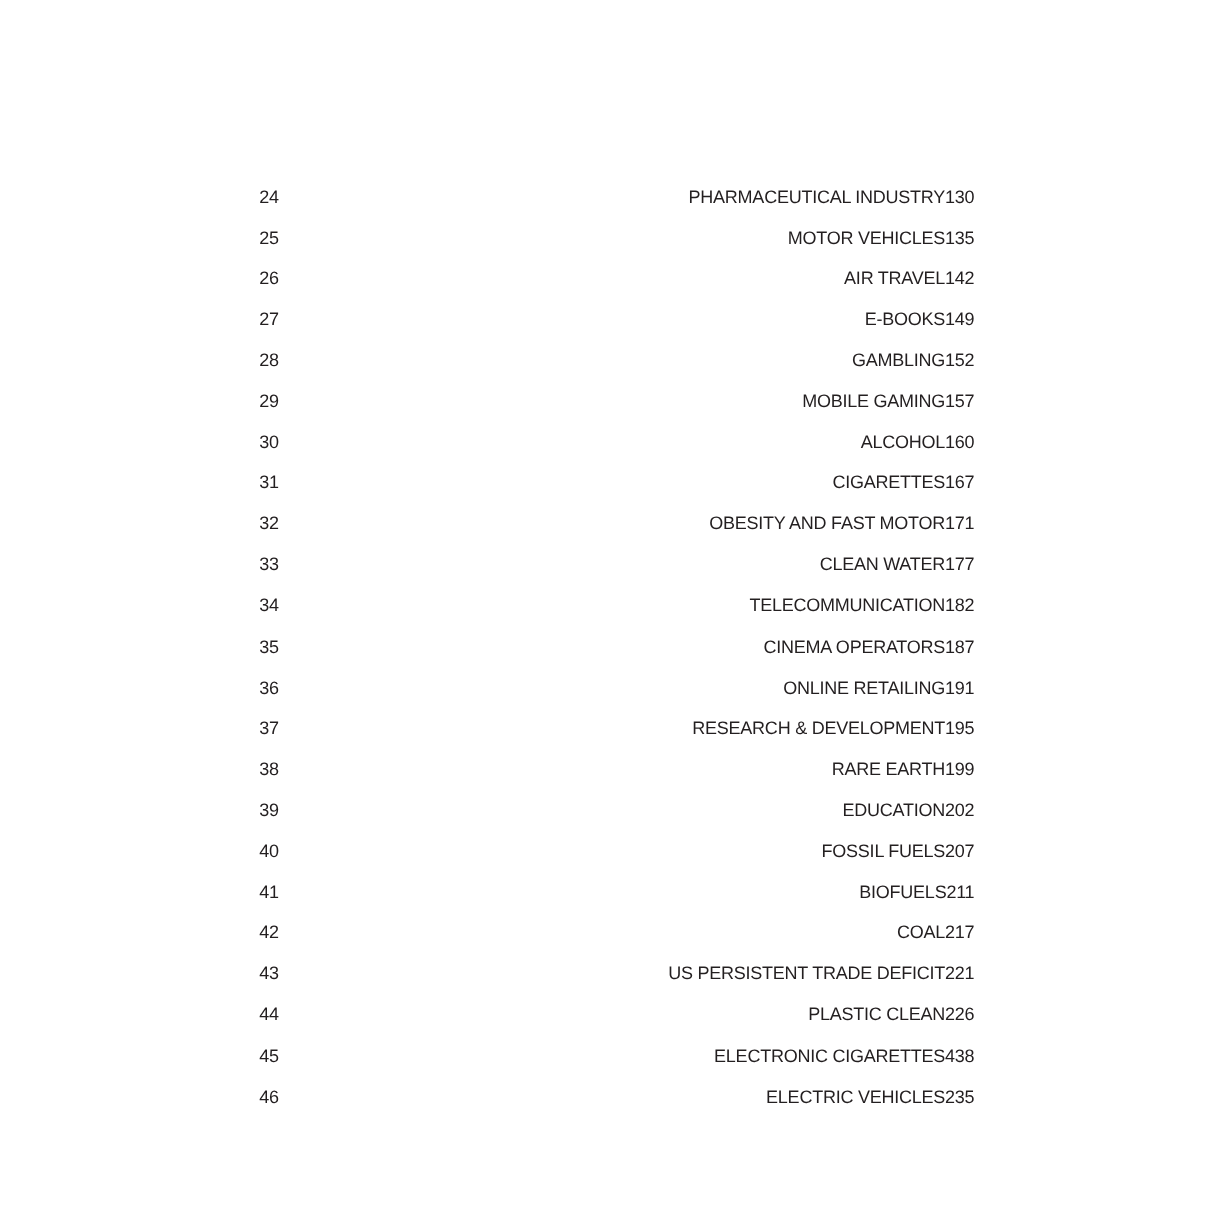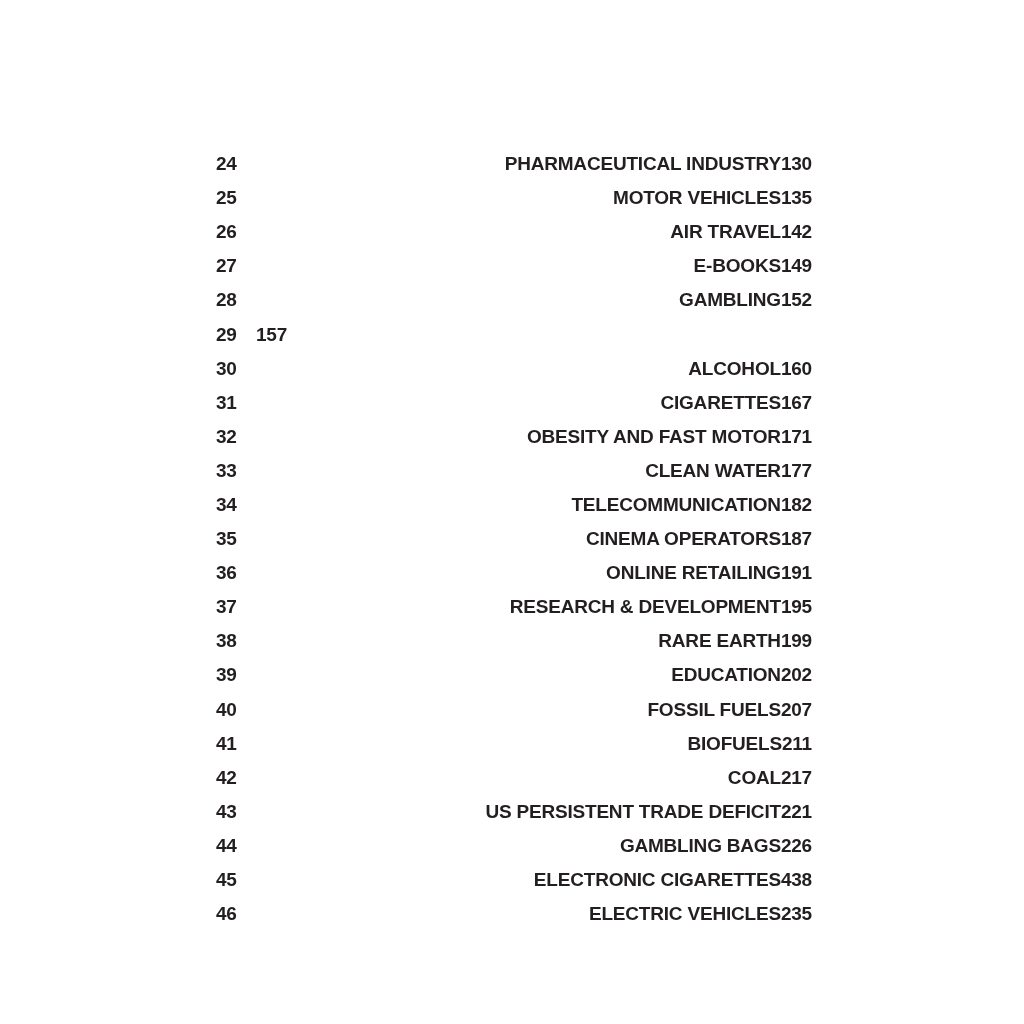--- a/index.html
+++ b/index.html
@@ -20,22 +20,22 @@
   .toc-list {
     position: absolute;
     top: 147px;
     left: 216px;
     width: 596px;
   }
   .toc-row {
     display: flex;
     align-items: center;
     height: 34.1px;
-    font-size: 19px;
-    font-weight: 700;
+    font-size: 15px;
+    font-weight: 400;
     letter-spacing: -0.2px;
     color: #231f20;
     white-space: nowrap;
   }
   .toc-num {
     width: 40px;
     flex: 0 0 40px;
     text-align: left;
   }
   .toc-title {
@@ -78,20 +78,21 @@
   </div>
 
   <div class="toc-row">
     <span class="toc-num">28</span>
     <span class="toc-title">GAMBLING</span>
     <span class="toc-page">152</span>
   </div>
 
   <div class="toc-row">
     <span class="toc-num">29</span>
+    <span class="toc-title">MOBILE GAMING</span>
     <span class="toc-page">157</span>
   </div>
 
   <div class="toc-row">
     <span class="toc-num">30</span>
     <span class="toc-title">ALCOHOL</span>
     <span class="toc-page">160</span>
   </div>
 
   <div class="toc-row">
@@ -167,21 +168,21 @@
   </div>
 
   <div class="toc-row">
     <span class="toc-num">43</span>
     <span class="toc-title">US PERSISTENT TRADE DEFICIT</span>
     <span class="toc-page">221</span>
   </div>
 
   <div class="toc-row">
     <span class="toc-num">44</span>
-    <span class="toc-title">GAMBLING BAGS</span>
+    <span class="toc-title">PLASTIC CLEAN</span>
     <span class="toc-page">226</span>
   </div>
 
   <div class="toc-row">
     <span class="toc-num">45</span>
     <span class="toc-title">ELECTRONIC CIGARETTES</span>
     <span class="toc-page">438</span>
   </div>
 
   <div class="toc-row">

